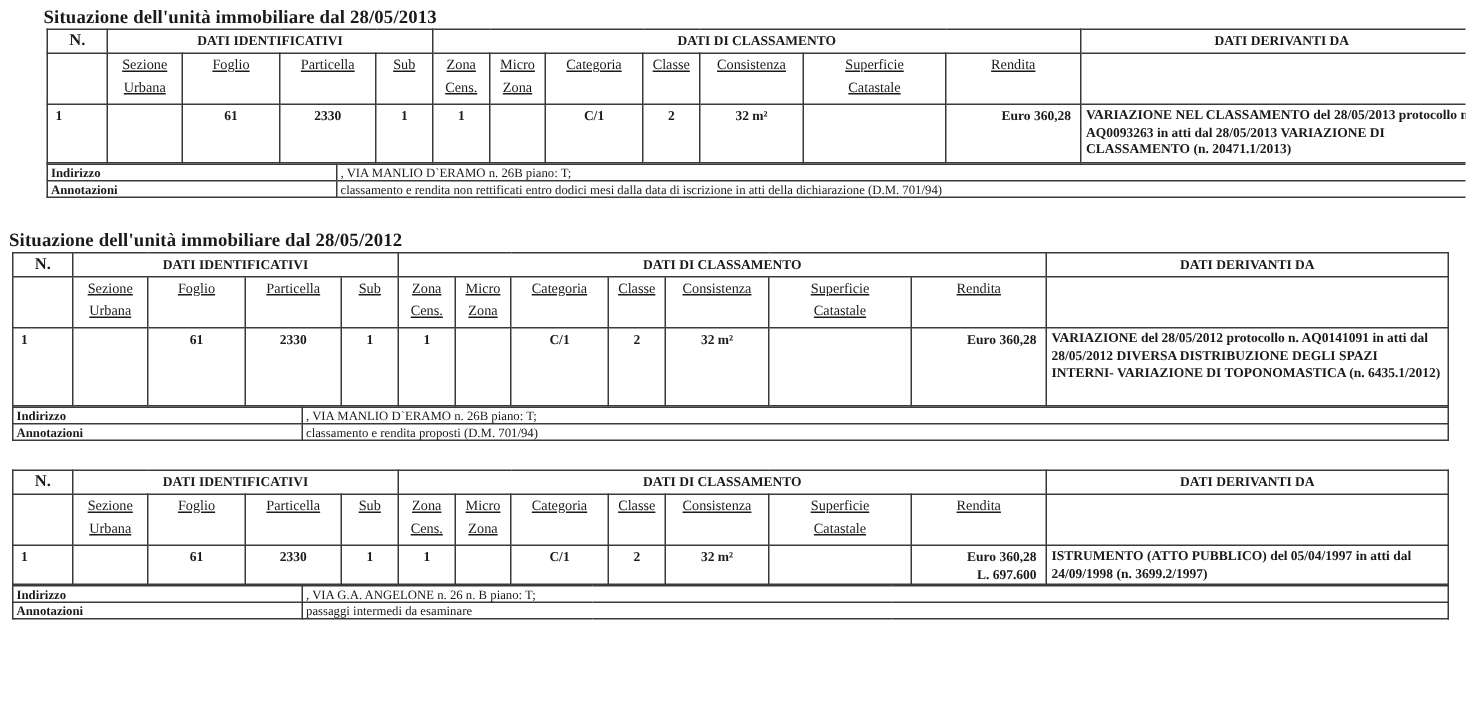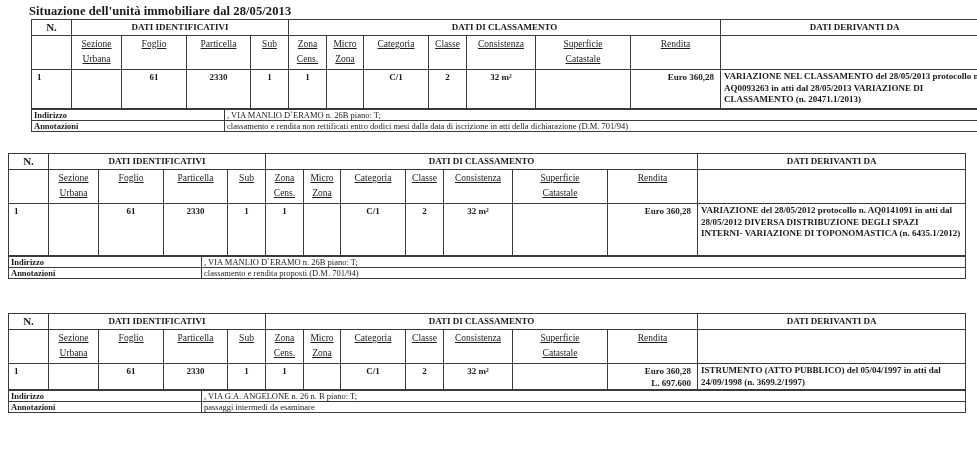--- a/index.html
+++ b/index.html
@@ -94,20 +94,21 @@
         </tr>
     <tr>
           <td class="lbl">Annotazioni</td>
         <td>classamento e rendita non rettificati entro dodici mesi dalla data di iscrizione in atti della dichiarazione (D.M. 701/94)</td>
         </tr>
   </tbody>
     </table>
 </div>
 
 <div class="section t2" style="top:153px;">
+  <div class="sec-title">Situazione dell'unità immobiliare  dal 28/05/2012</div>
   <table>
     <colgroup>
       <col style="width:40px">
         <col style="width:50px">
         <col style="width:65px">
         <col style="width:64px">
         <col style="width:38px">
       <col style="width:38px">
         <col style="width:37px">
         <col style="width:65px">

